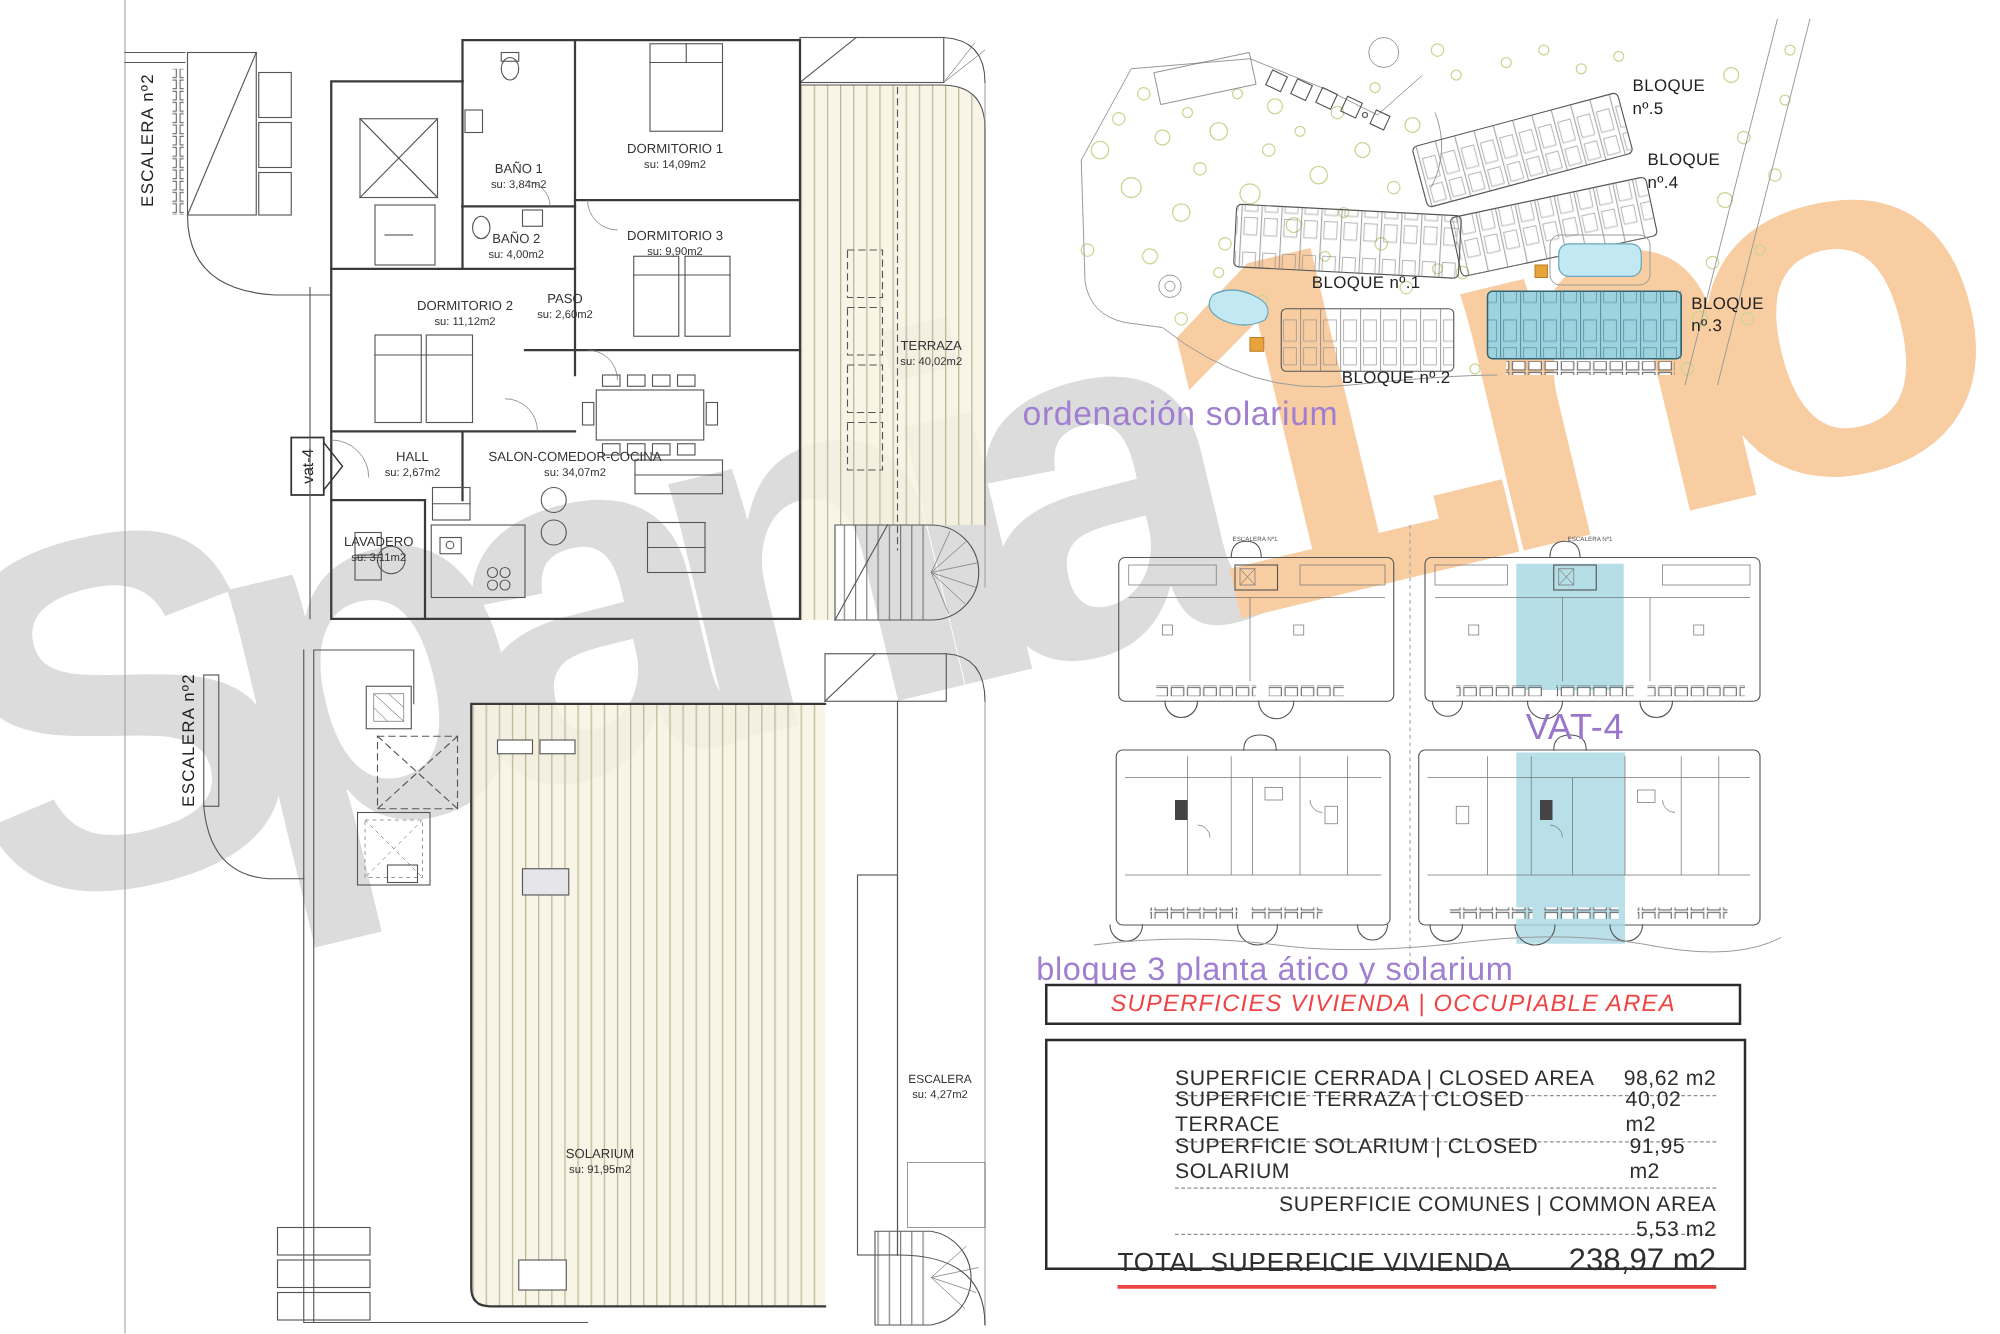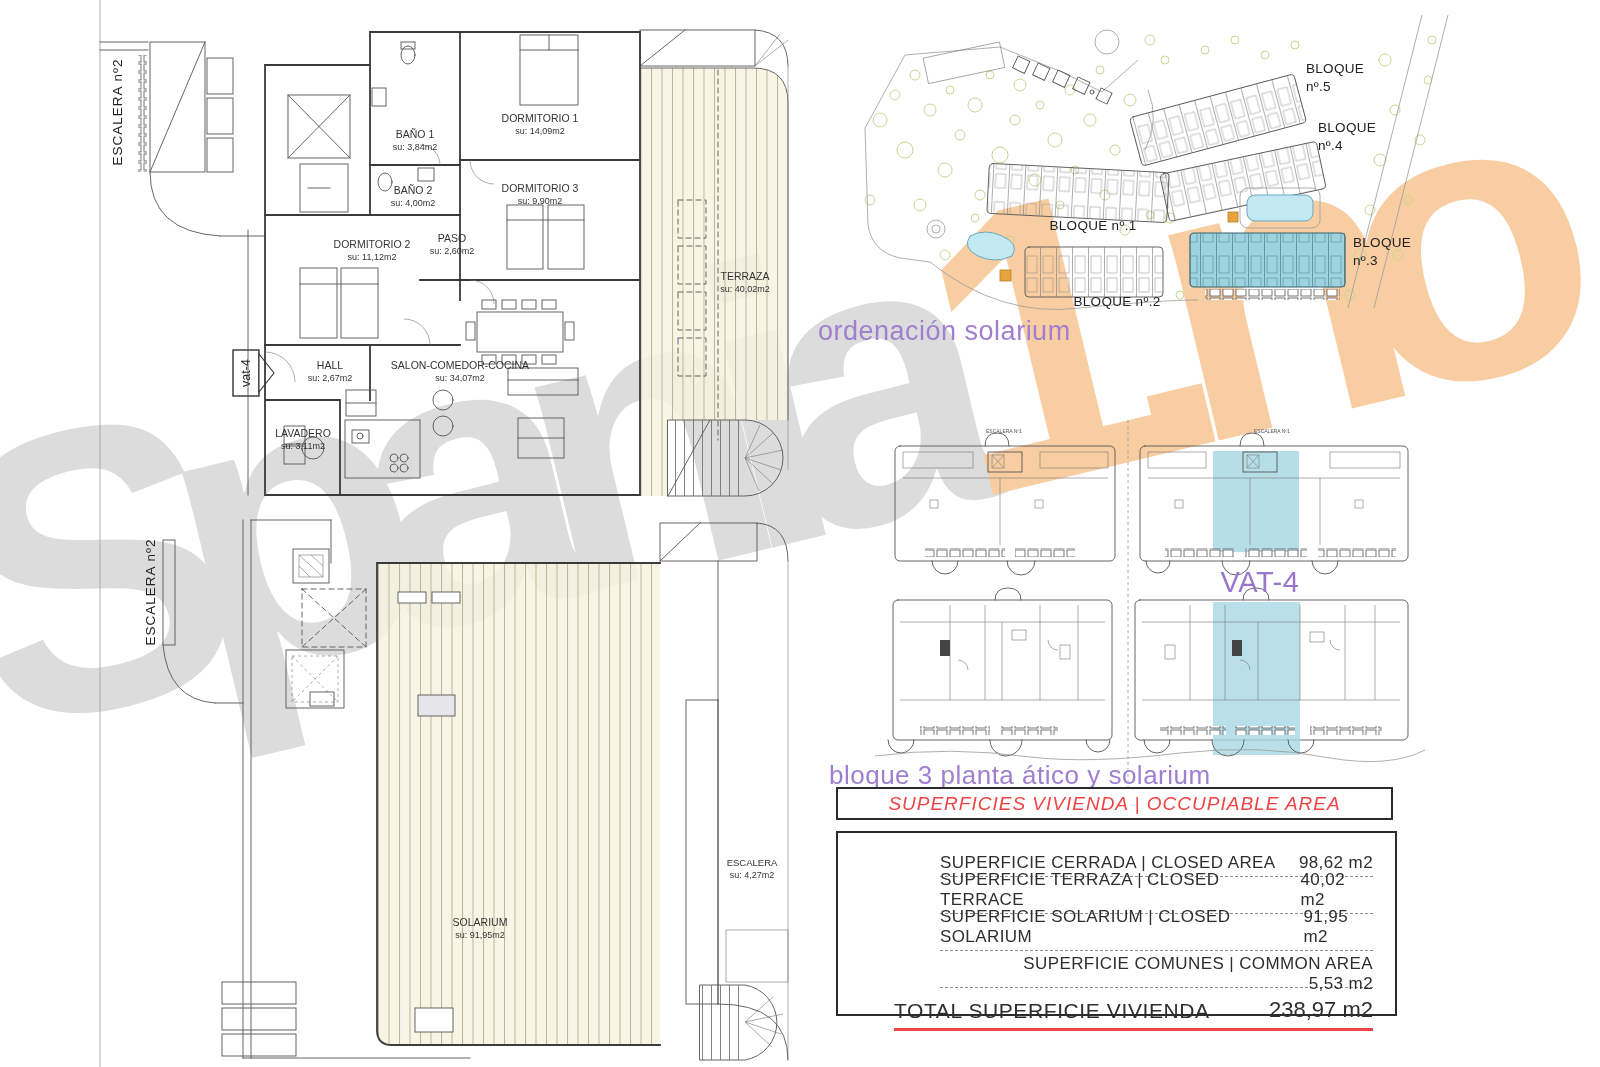--- a/index.html
+++ b/index.html
@@ -31,21 +31,21 @@
               z-index:3;text-align:center;line-height:29px;font-size:19px;color:#ef4444;letter-spacing:1px;background:rgba(255,255,255,.85);font-style:italic;}
   .tbl-body{position:absolute;left:836px;top:831px;width:557px;height:181px;border:2px solid #2b2b2b;
             z-index:3;background:rgba(255,255,255,.85);}
   .tbl-row{position:absolute;left:56px;right:22px;height:30px;border-bottom:1px dashed #8e8e8e;
            display:flex;justify-content:space-between;align-items:flex-end;padding-bottom:3px;
            font-size:17px;color:#2e2e2e;letter-spacing:.4px;margin-left:46px;}
   .tbl-row.r0{top:10px;}.tbl-row.r1{top:47px;}.tbl-row.r2{top:84px;}.tbl-row.r3{top:121px;flex-direction:column;}
   .tbl-total{position:absolute;left:56px;right:22px;top:154px;height:36px;border-bottom:3px solid #ef4444;
              display:flex;justify-content:space-between;align-items:flex-end;padding-bottom:5px;color:#2e2e2e;}
   .tbl-total .t-lbl{font-size:21px;letter-spacing:.6px;}
-  .tbl-total .t-val{font-size:22px;margin-top:17px;}
+  .tbl-total .t-val{font-size:25px;margin-top:17px;}
 </style>
 </head>
 <body>
 
 <div class="canvas">
 
   <div class="watermark"><span class="wm-gray">Spania</span><span class="wm-orange">1.no</span></div>
 
   <svg class="layer" width="1600" height="1067" viewBox="0 0 1600 1067">
     <defs>

